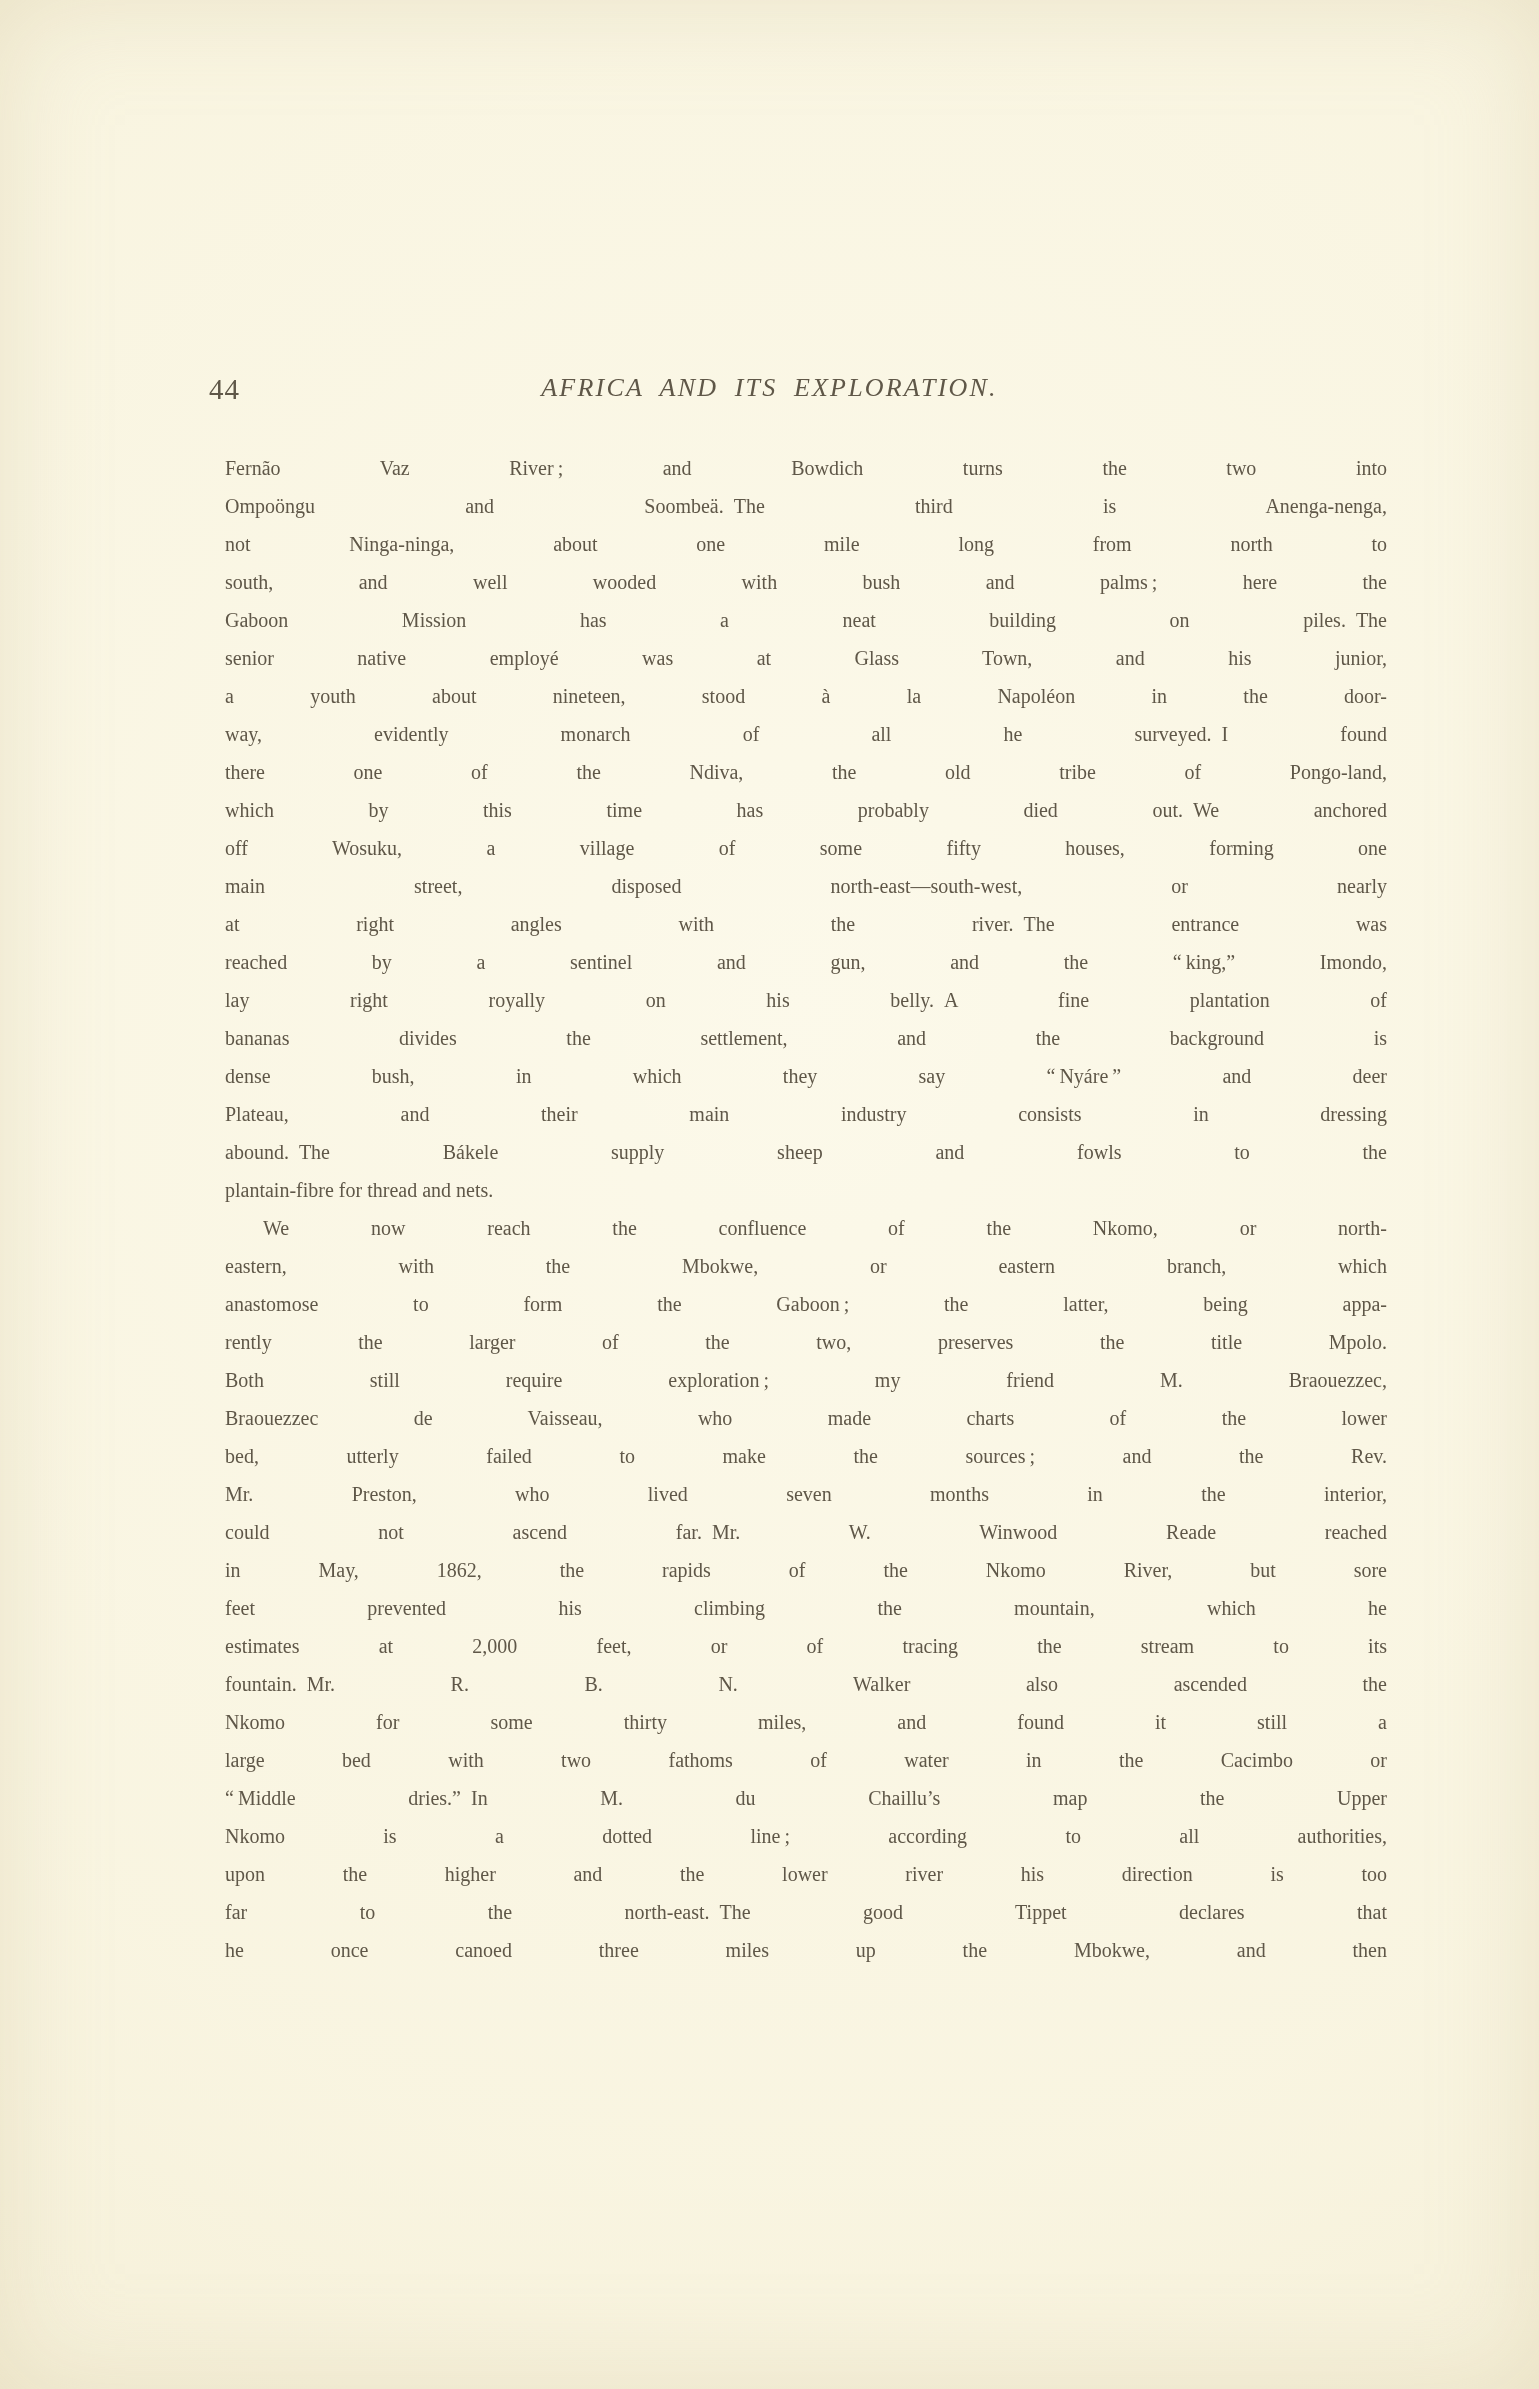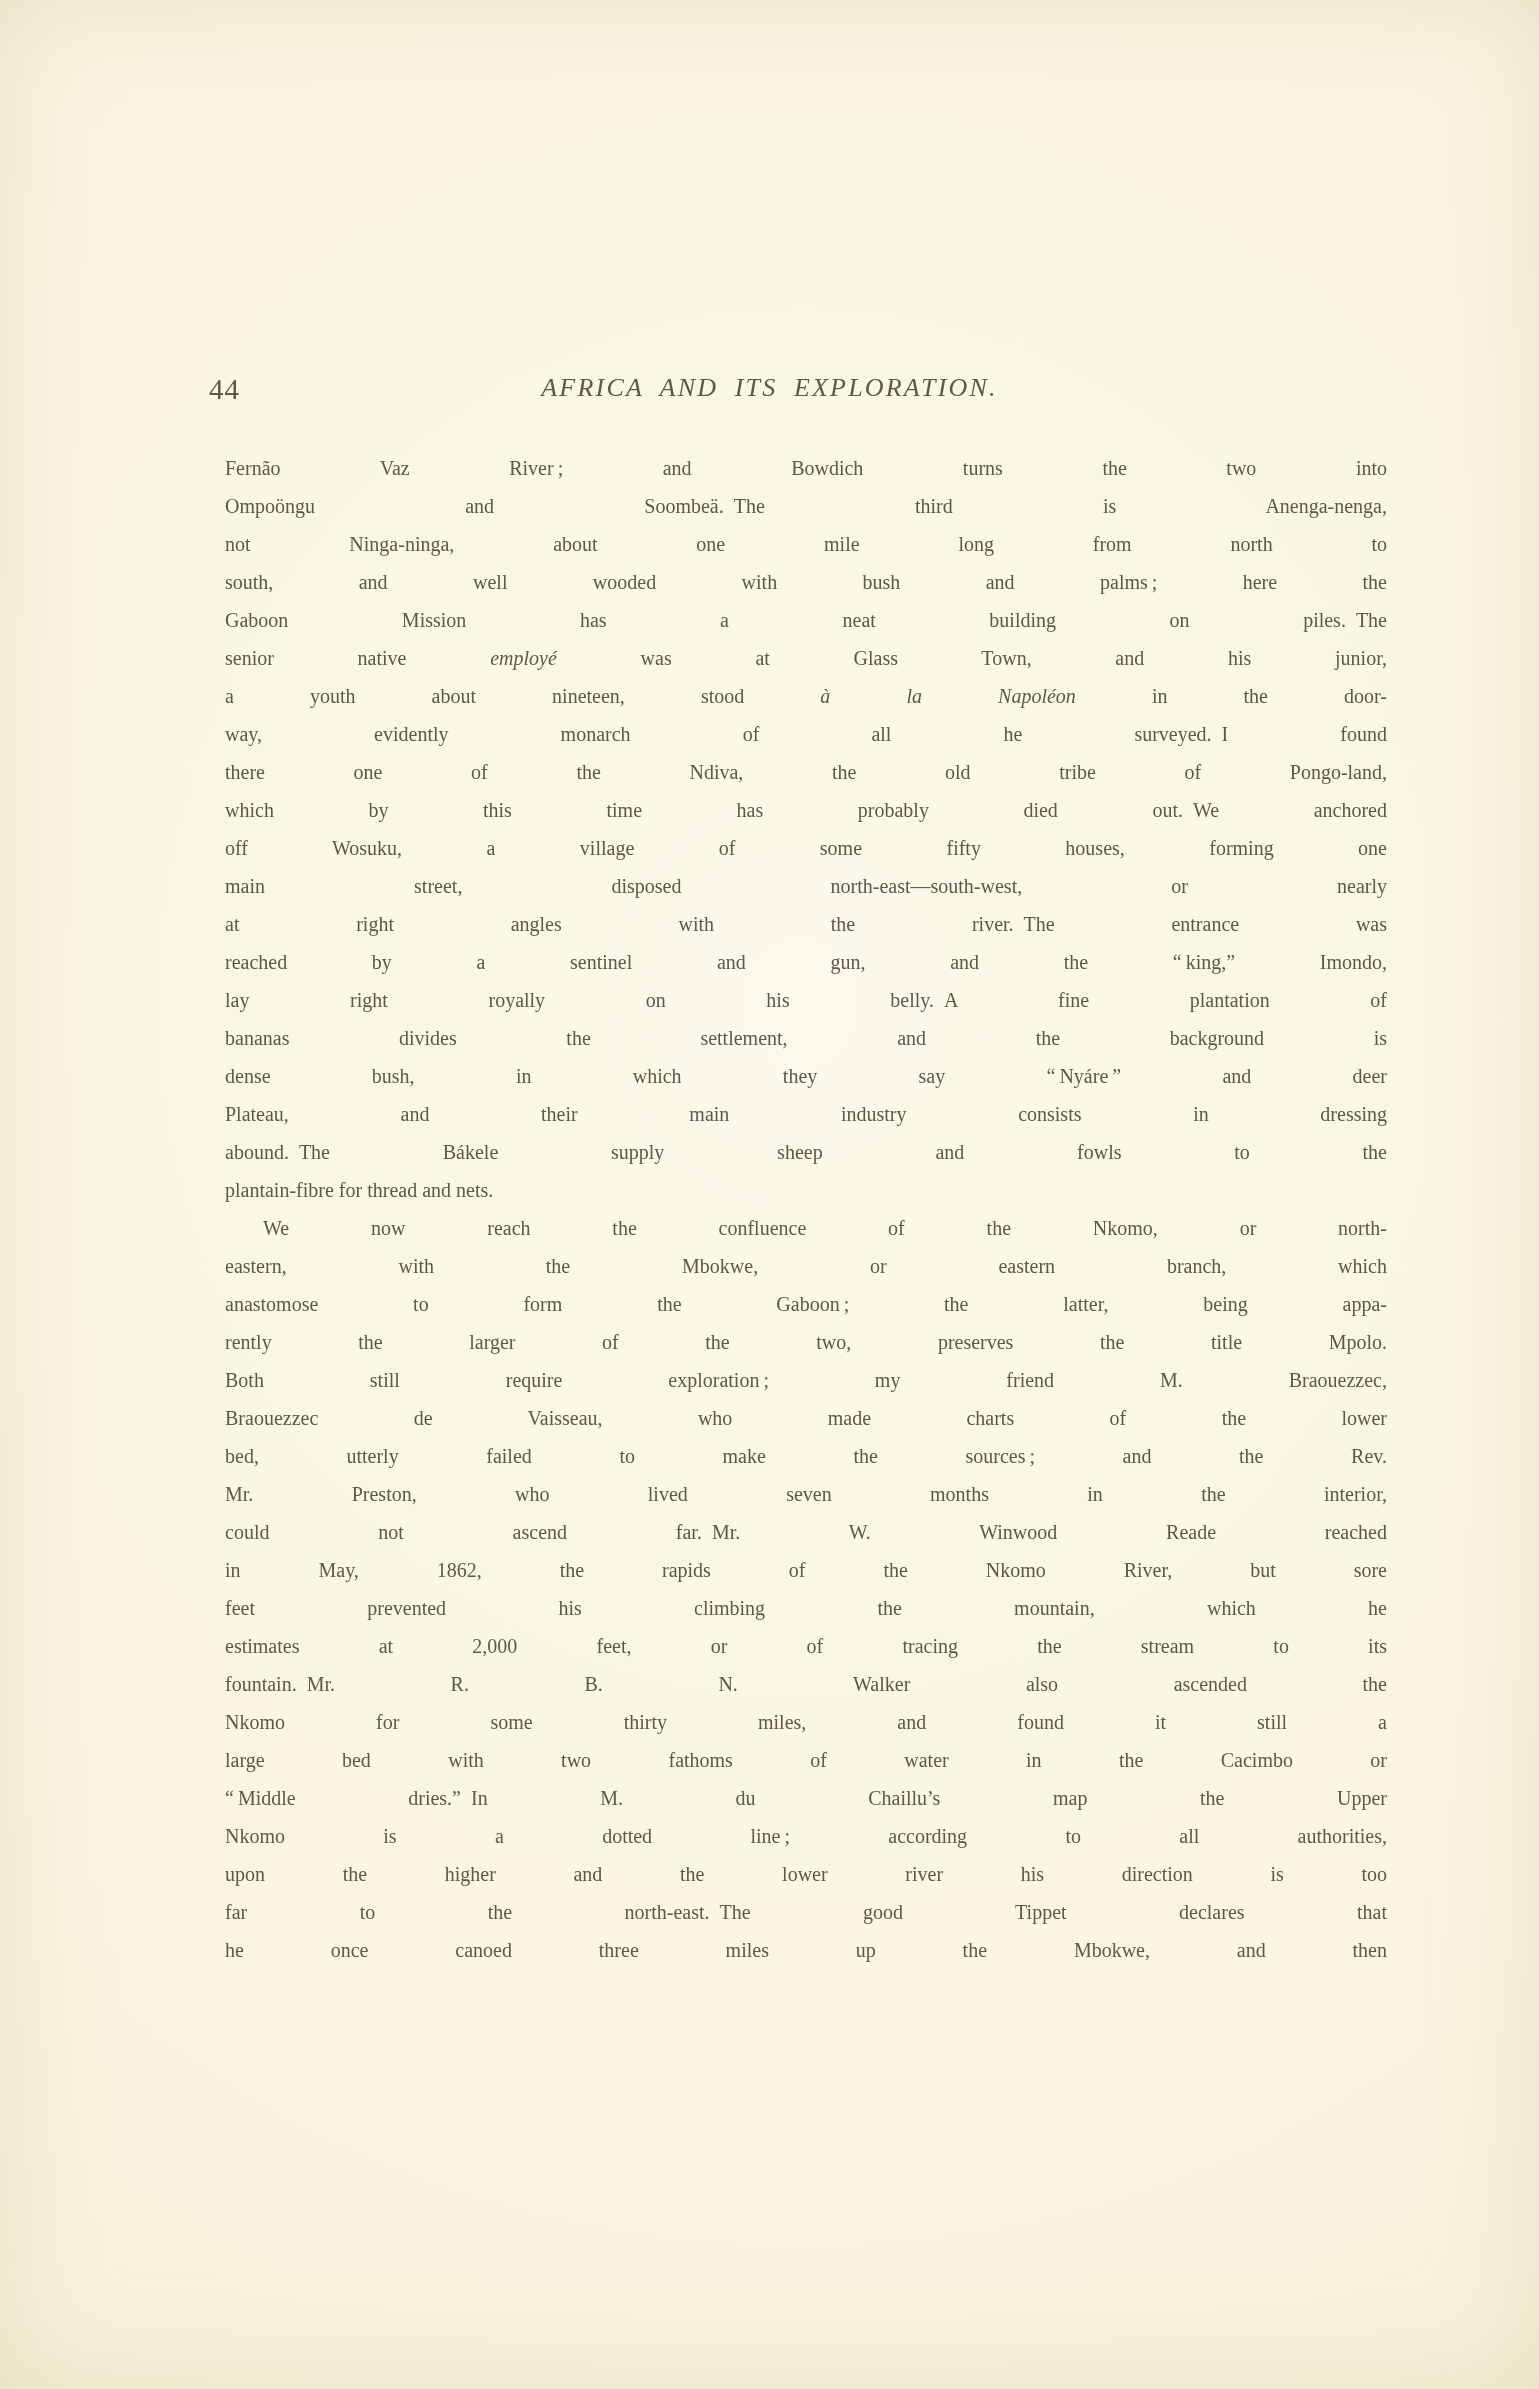--- a/index.html
+++ b/index.html
@@ -68,21 +68,21 @@
     text-align-last: justify;
     height: 38px;
     overflow: visible;
   }
   .line.flush {
     text-align-last: left;
   }
   .paragraph.indent .line:first-child {
     text-indent: 38px;
   }
-  .it { font-style: italic; }
+  .it { }
 </style>
 </head>
 <body style="--paper: #f8f4e0; --ink: #5f5748;">
 
 <div class="scan-surface"></div>
 
 <div class="page-header">
   <span class="page-num">44</span>
   <span class="running-title">AFRICA AND ITS EXPLORATION.</span>
 </div>

